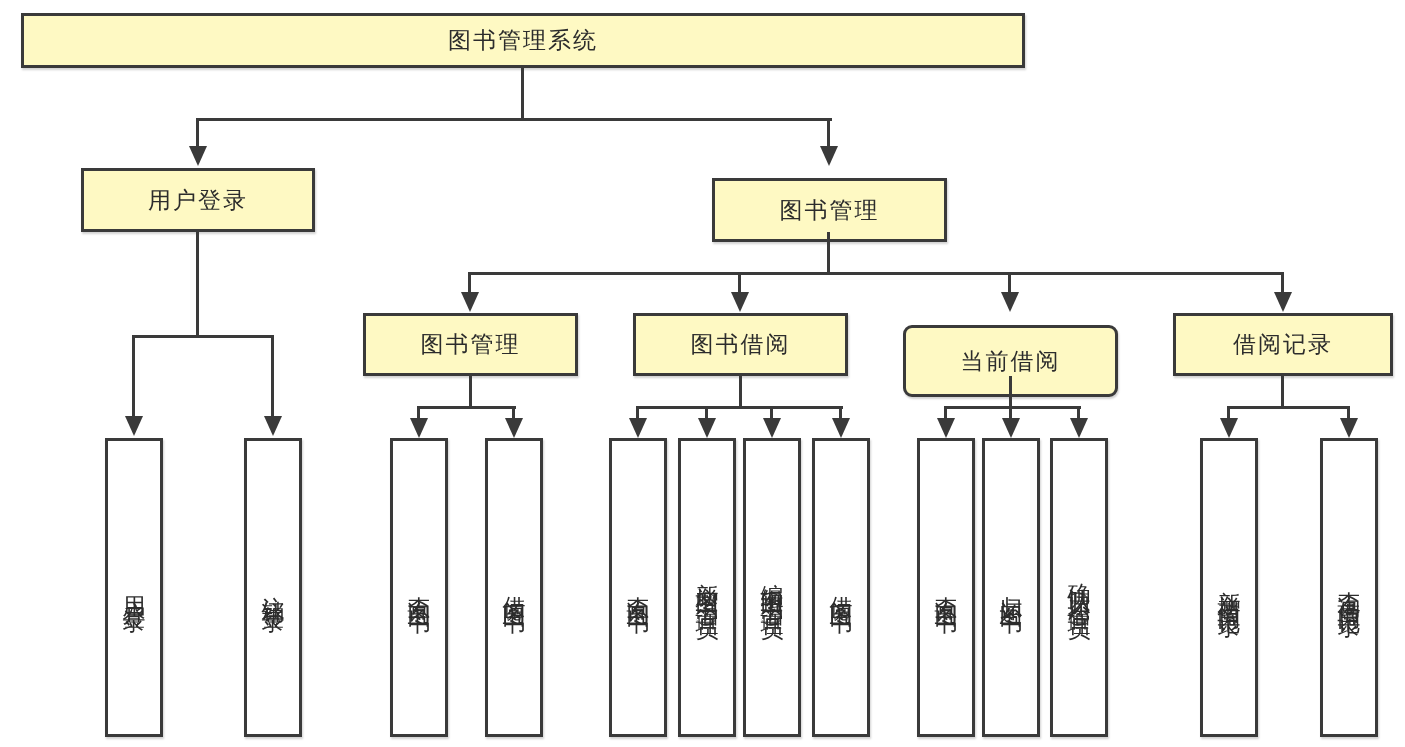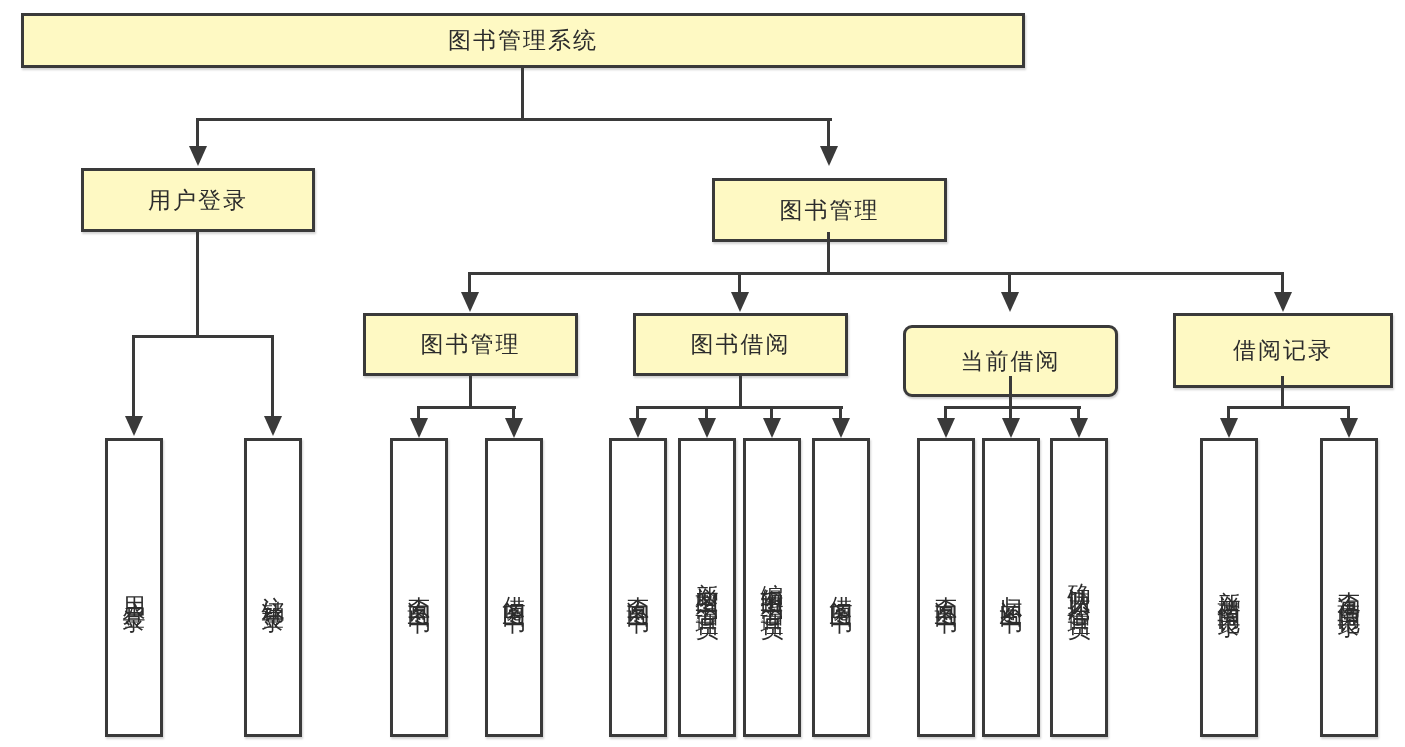--- a/index.html
+++ b/index.html
@@ -99,21 +99,21 @@
 
   <div class="box h-label" style="left:363px;top:313px;width:215px;height:63px;">
     <span>图书管理</span>
   </div>
   <div class="box h-label" style="left:633px;top:313px;width:215px;height:63px;">
     <span>图书借阅</span>
   </div>
   <div class="box h-label" style="left:903px;top:325px;width:215px;height:72px;border-radius:9px;">
     <span>当前借阅</span>
   </div>
-  <div class="box h-label" style="left:1173px;top:313px;width:220px;height:75px;">
+  <div class="box h-label" style="left:1173px;top:313px;width:220px;height:63px;">
     <span>借阅记录</span>
   </div>
 
   <div class="vl" style="left:469px;top:376px;height:30px;"></div>
   <div class="hl" style="left:417px;top:406px;width:99px;"></div>
   <div class="ar" style="left:417px;top:406px;height:12px;"></div>
   <div class="ar" style="left:512px;top:406px;height:12px;"></div>
 
   <div class="vl" style="left:739px;top:376px;height:30px;"></div>
   <div class="hl" style="left:636px;top:406px;width:207px;"></div>

